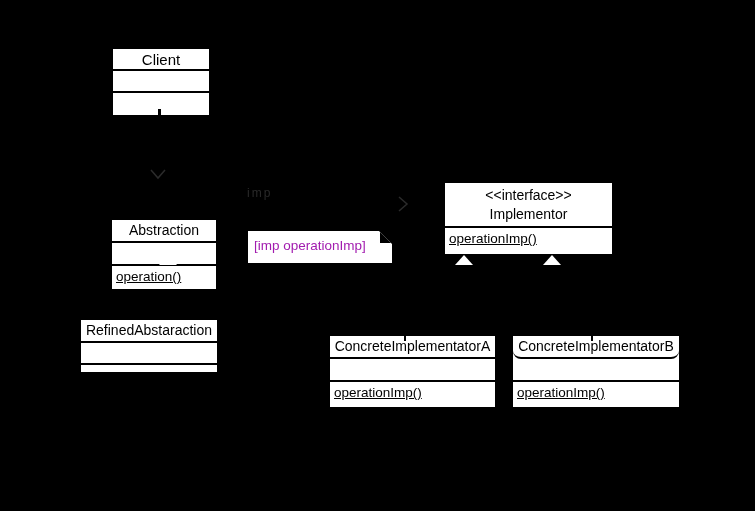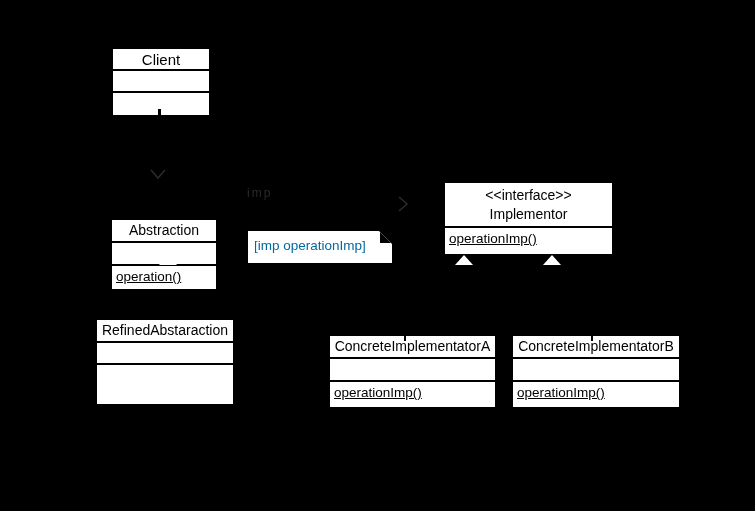--- a/index.html
+++ b/index.html
@@ -21,37 +21,37 @@
 
   
   #client{left:113px;top:49px;width:96px;height:66px;}
   #client .c-title{height:20px;font-size:15px;}
   #client .c-attrs{height:20px;}
   #abstraction{left:112px;top:184px;width:104px;height:69px;margin-top:36px;}
   #abstraction .c-title{height:21px;}
   #abstraction .c-attrs{height:21px;}
   #implementor{left:417px;top:183px;width:167px;height:71px;margin-left:28px;}
   #implementor .c-title{height:43px;}
-  #refined{left:97px;top:320px;width:136px;height:84px;}
+  #refined{left:81px;top:320px;width:136px;height:52px;}
   #refined .c-title{height:21px;}
   #refined .c-attrs{height:20px;}
   #conc-a{left:330px;top:336px;width:165px;height:71px;justify-content:space-between;}
   #conc-a .c-title{height:21px;}
   #conc-a .c-attrs{height:21px;}
   #conc-b{left:513px;top:336px;width:166px;height:71px;}
-  #conc-b .c-title{height:21px;}
+  #conc-b .c-title{height:21px;border-radius:8px;}
   #conc-b .c-attrs{height:21px;}
 
   
   #note{
     position:absolute;left:248px;top:231px;width:144px;height:32px;background:#fff;
     clip-path:polygon(0 0,131px 0,144px 13px,144px 32px,0 32px);
   }
   #note .note-text{
-    position:absolute;left:6px;top:7px;font-size:13.5px;color:#0369a1;white-space:nowrap;
+    position:absolute;left:6px;top:7px;font-size:13.5px;color:#a21caf;white-space:nowrap;
   }
   #note .note-fold{
     position:absolute;top:0;right:0;width:12px;height:12px;background:#000;
     clip-path:polygon(0 0,100% 100%,0 100%);
   }
 
   
   .tri-up{
     position:absolute;width:0;height:0;
     border-left:9px solid transparent;border-right:9px solid transparent;

